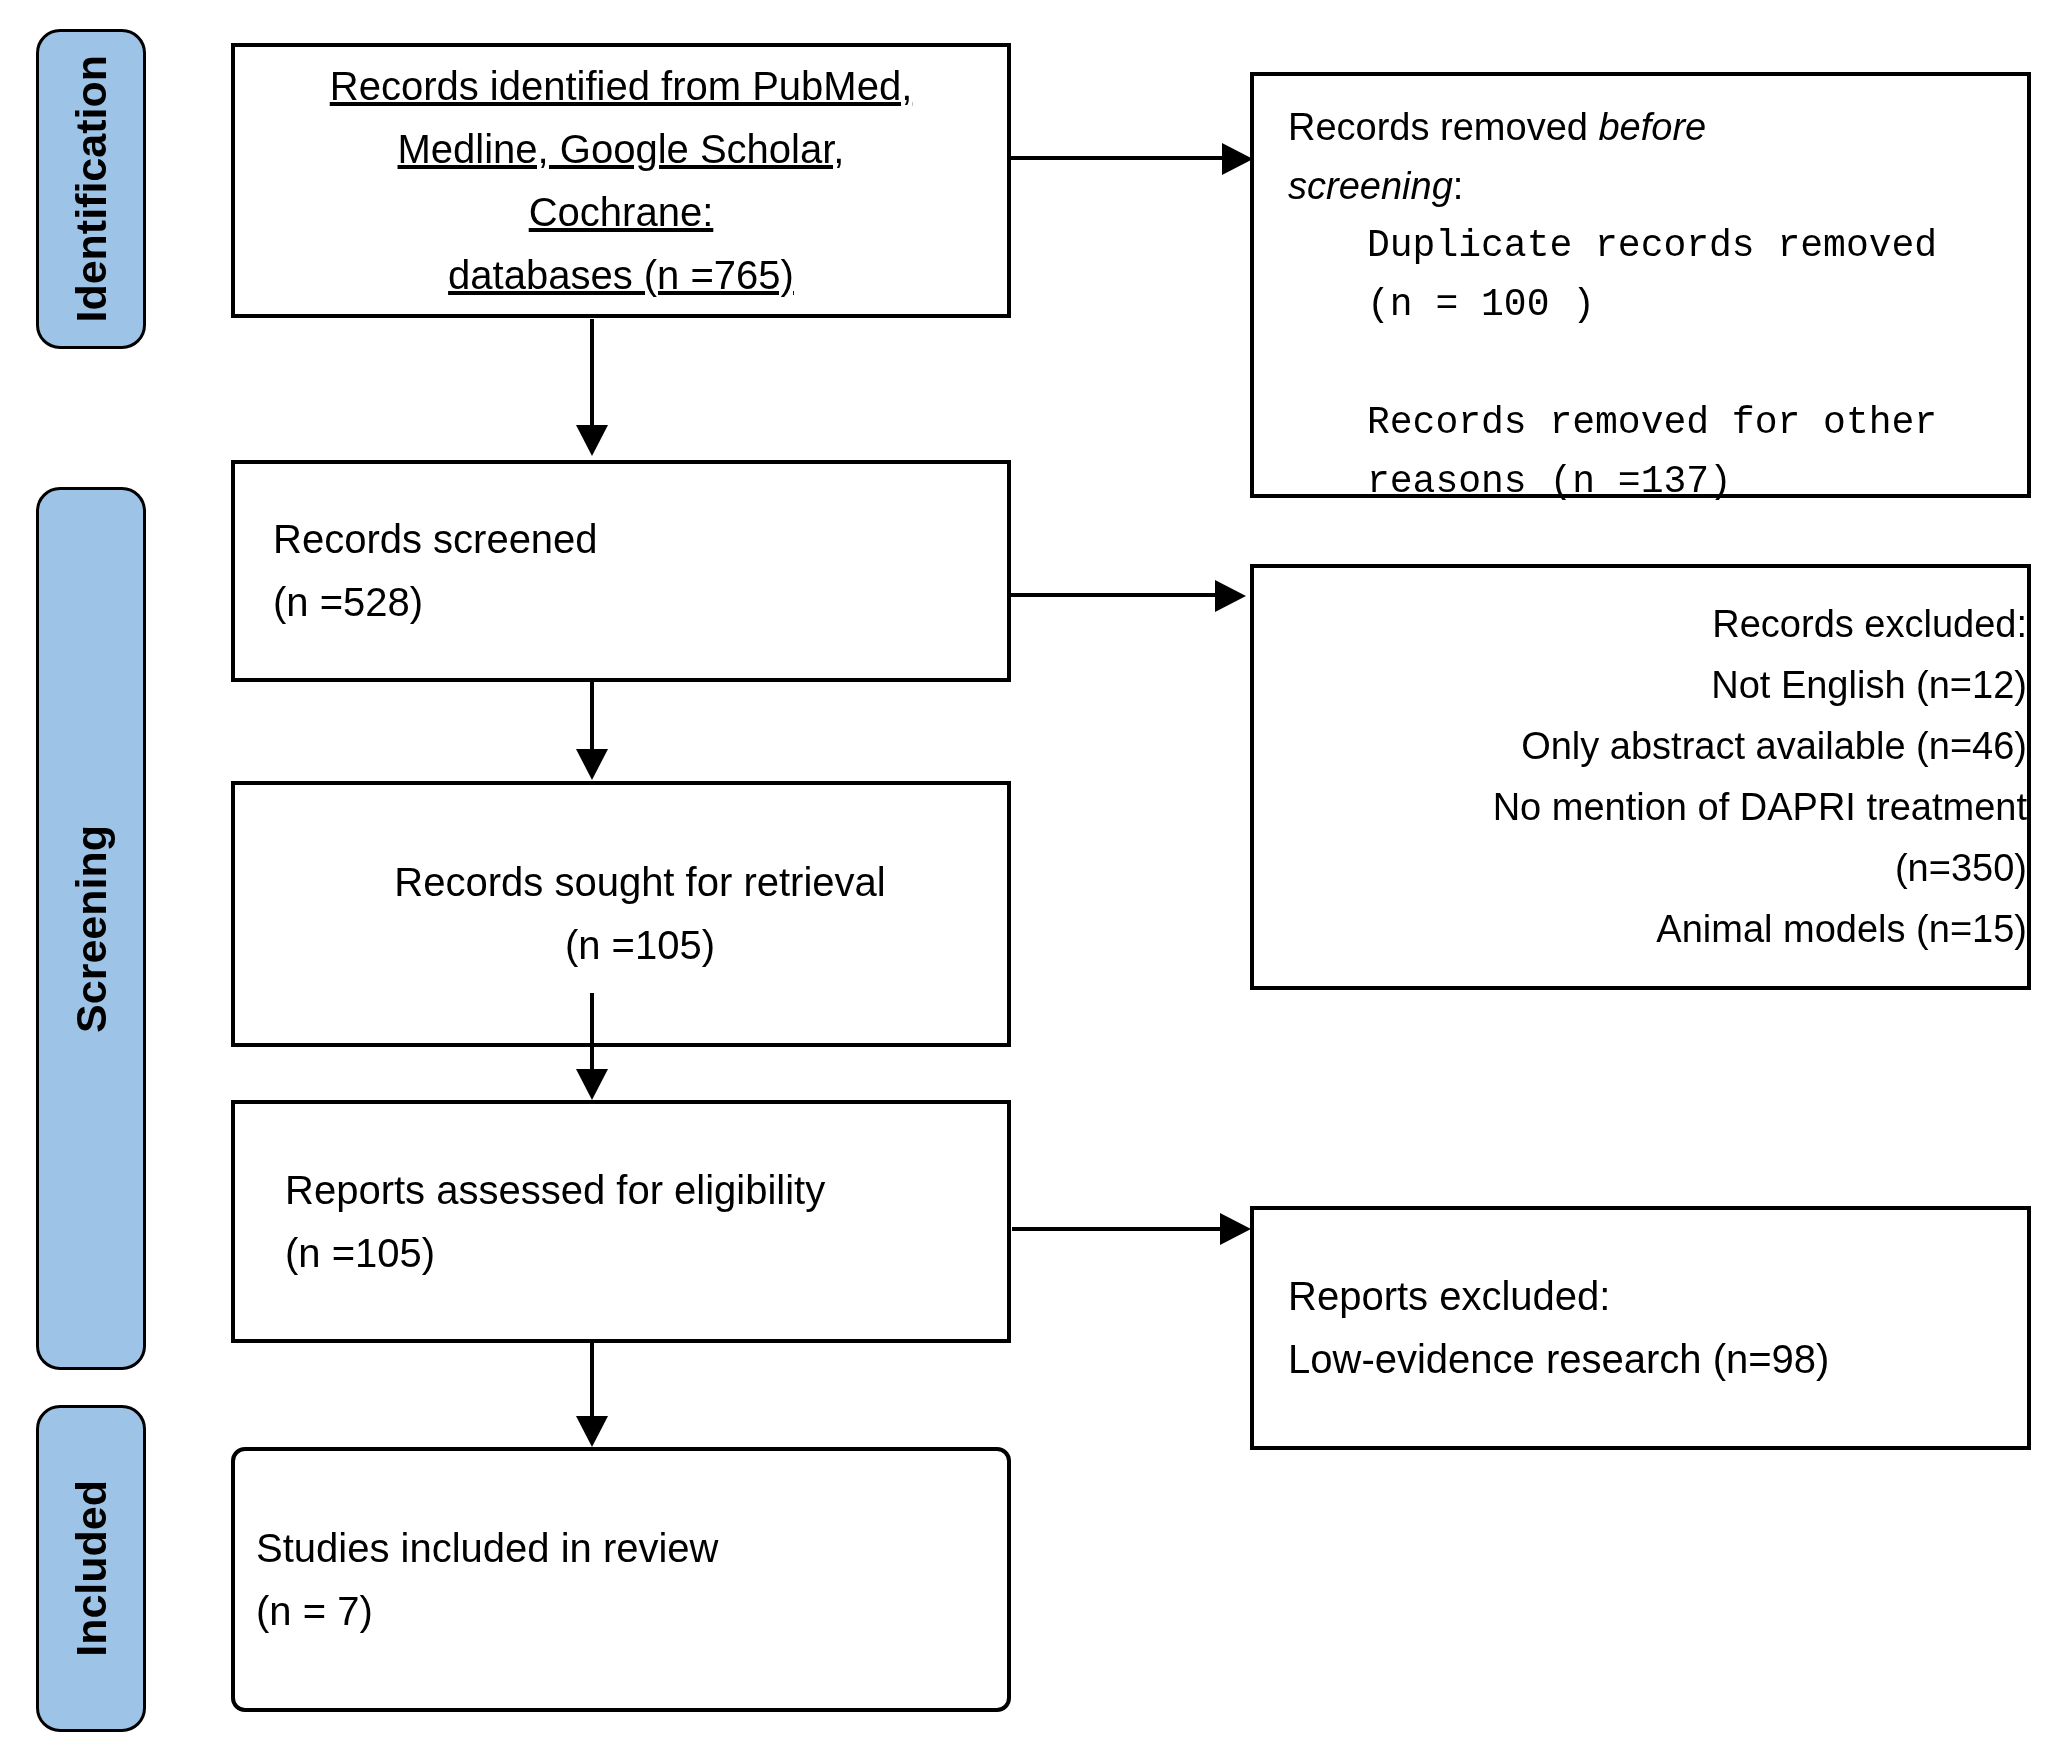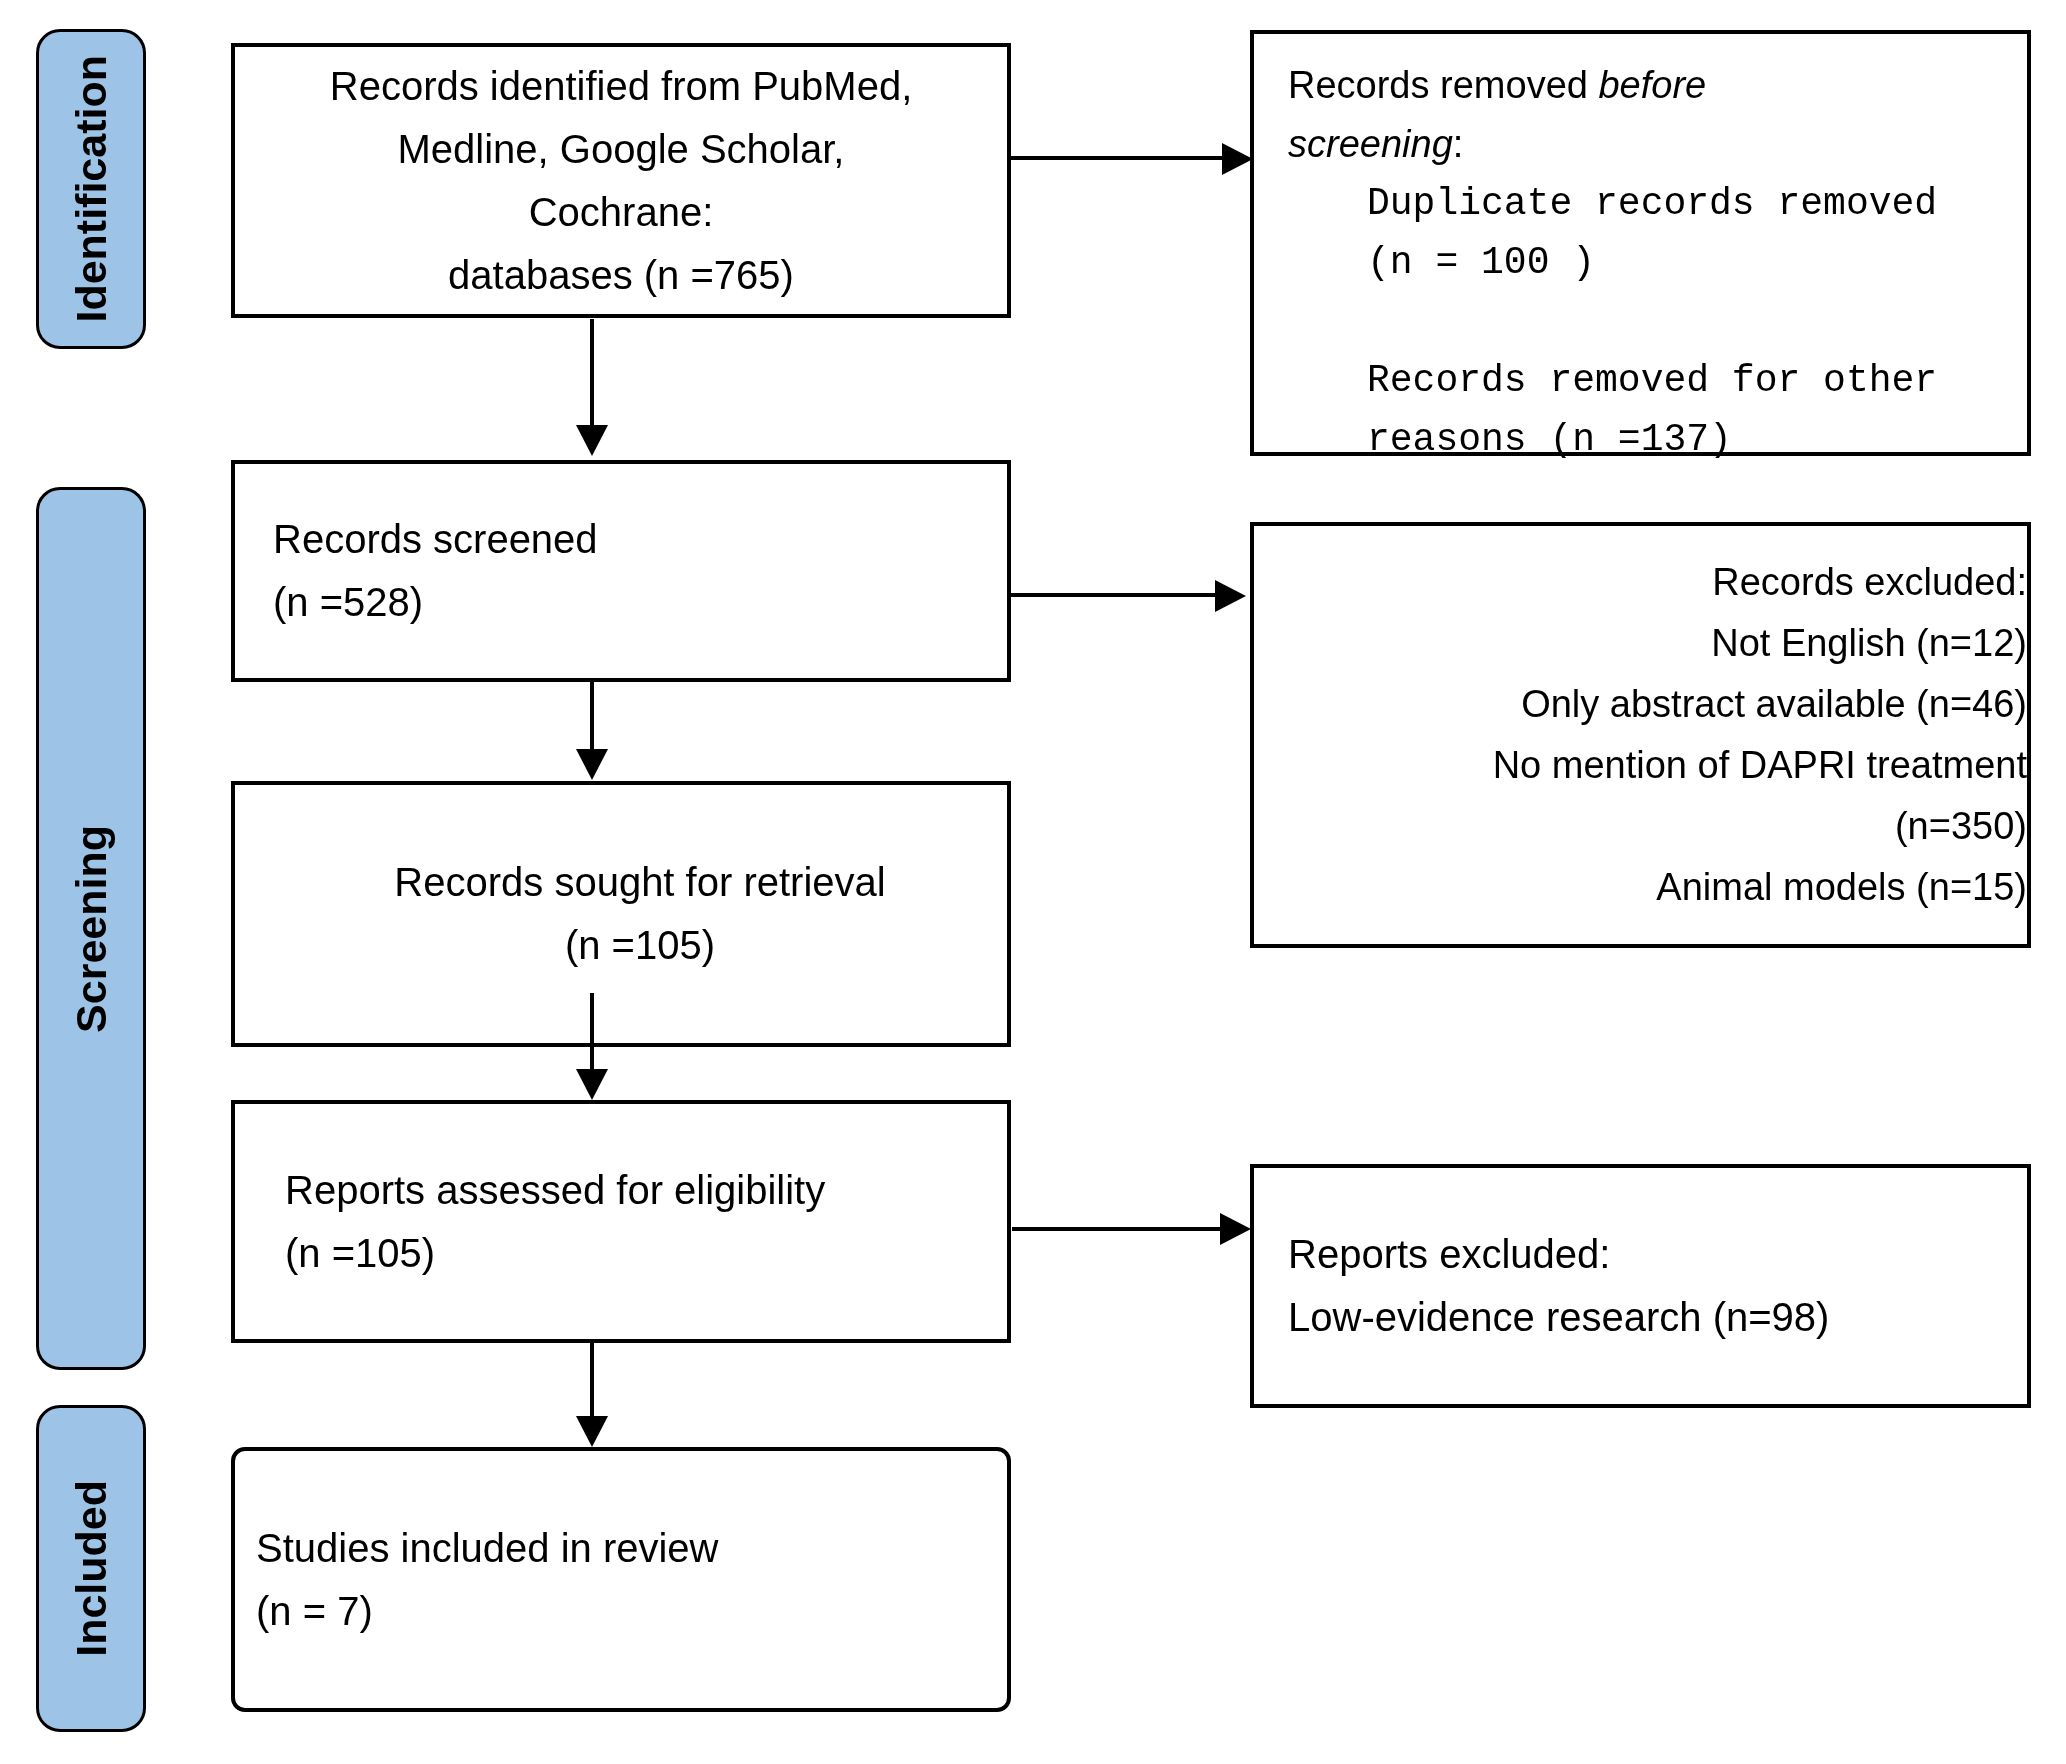--- a/index.html
+++ b/index.html
@@ -43,23 +43,23 @@
     background: #FFFFFF;
     border: 4.1px solid #000000;
     box-sizing: border-box;
     display: flex;
     flex-direction: column;
     justify-content: center;
     font-size: 40px;
     line-height: 63px;
   }
   .main-box { left: 231px;  width: 780px; }
-  .side-box { left: 1250px; width: 781px; }
+  .side-box { left: 1250px; width: 781px; margin-top: 42px; }
 
-  .box1 { top: 43px;   height: 275px; align-items: center; text-align: left; }
+  .box1 { top: 43px;   height: 275px; align-items: center; text-align: left; text-decoration: underline; }
   .box2 { top: 460px;  height: 222px; padding-left: 38px; }
   .box3 { top: 781px; height: 266px; padding-left: 38px; text-align: center; }
   .box4 { top: 1100px; height: 243px; padding-left: 50px; }
   .box5 { top: 1447px; height: 265px; padding-left: 21px; border-radius: 14px; }
 
   .r1 { top: 30px;   height: 426px; justify-content: flex-start;
         padding: 22px 20.7px 0 34px; font-size: 38px; line-height: 59px; }
   .r2 { top: 522px;  height: 426px; padding-left: 34px; font-size: 38px; line-height: 61px; align-items: flex-end; }
   .r3 { top: 1164px; height: 244px; padding-left: 34px; }
 

